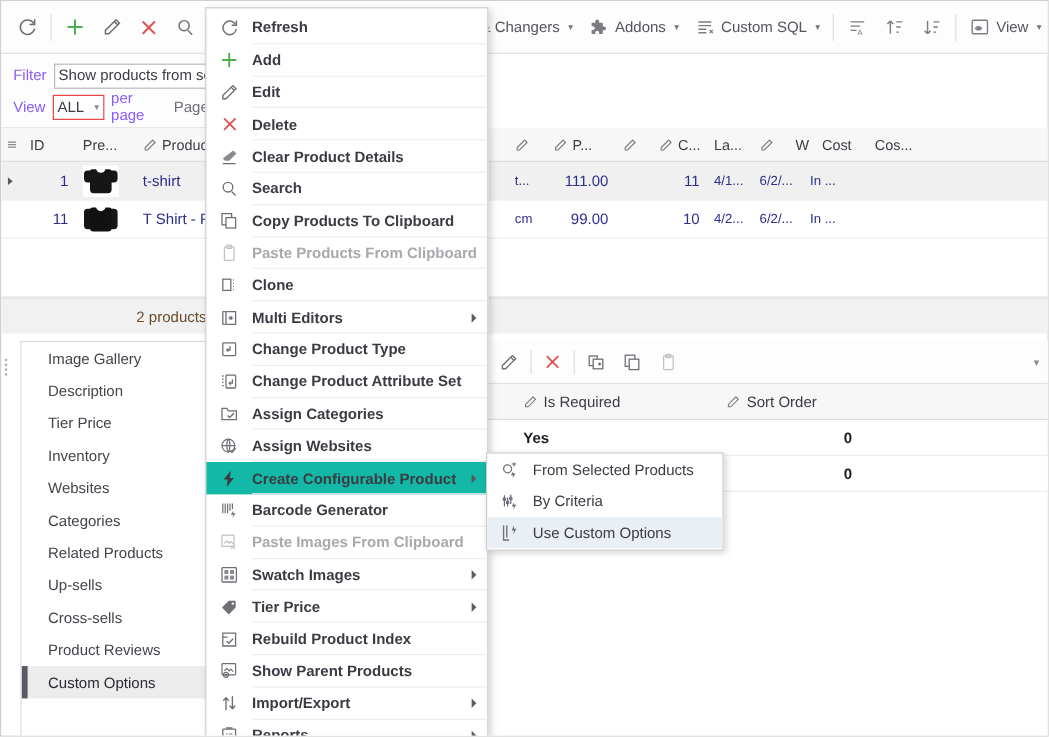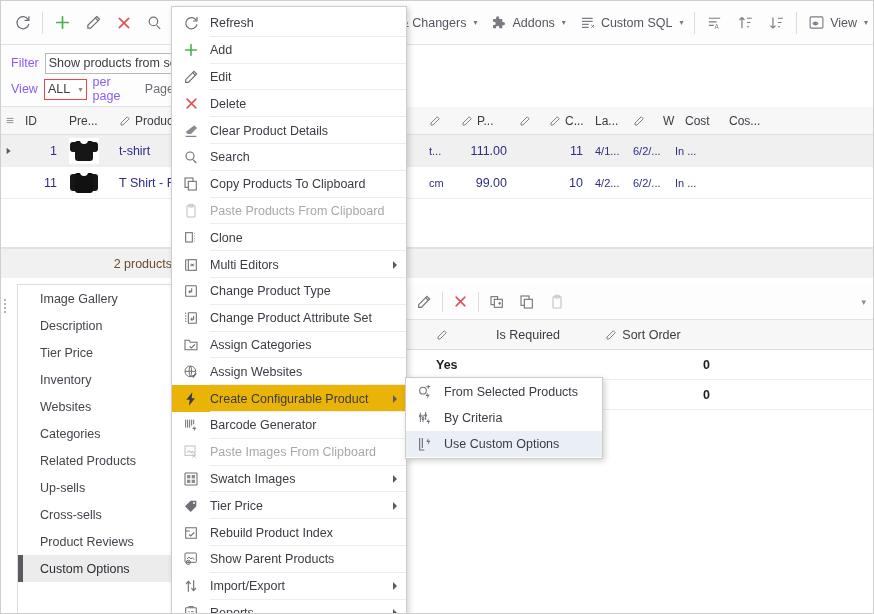--- a/index.html
+++ b/index.html
@@ -224,23 +224,23 @@
     padding-left: 0;
     font-size: 12.5px;
     color: #3b3b44;
     position: relative;
     cursor: default;
   }
   .cm-item .cm-ico {
     width: 38px; min-width: 38px;
     display: flex; align-items: center; justify-content: center;
   }
-  .cm-item .cm-lbl { flex: 1; white-space: nowrap; }
+  .cm-item .cm-lbl { flex: 1; white-space: nowrap; font-weight: bold; }
   .cm-item.disabled { color: #a8a8ad; }
-  .cm-item.hl { background: #eab308; }
+  .cm-item.hl { background: #14b8a6; }
   .cm-item::after {
     content: ""; position: absolute; left: 38px; right: 0; bottom: 0;
     height: 1px; background: #ededed;
   }
   .cm-item:last-child::after { display: none; }
   .cm-arrow {
     position: absolute; right: 9px; top: 50%; transform: translateY(-50%);
     width: 0; height: 0;
     border-left: 4px solid #5a5a62;
     border-top: 4px solid transparent;
@@ -638,21 +638,21 @@
         </span>
       </div>
       <span class="ot-overflow">▾</span>
     </div>
 
     <div class="opt-head">
       <div class="oh-cell" style="width:86px"></div>
       <div class="oh-cell" style="width:150px;justify-content:center">
         <span>Input Type</span>
       </div>
-      <div class="oh-cell" style="width:140px;justify-content:space-between">
+      <div class="oh-cell" style="width:140px;justify-content:flex-start">
         <span class="ico">
           <svg width="12" height="12" viewBox="0 0 24 24" fill="none" stroke="#7b7b83" stroke-width="1.9">
               <path d="M16.5 3.5l4 4L8 20H4v-4z"></path>
             </svg>
         </span>
         <span>Is Required</span>
       </div>
       <div class="oh-cell" style="width:150px;justify-content:center">
         <span class="ico">
           <svg width="12" height="12" viewBox="0 0 24 24" fill="none" stroke="#7b7b83" stroke-width="1.9">

